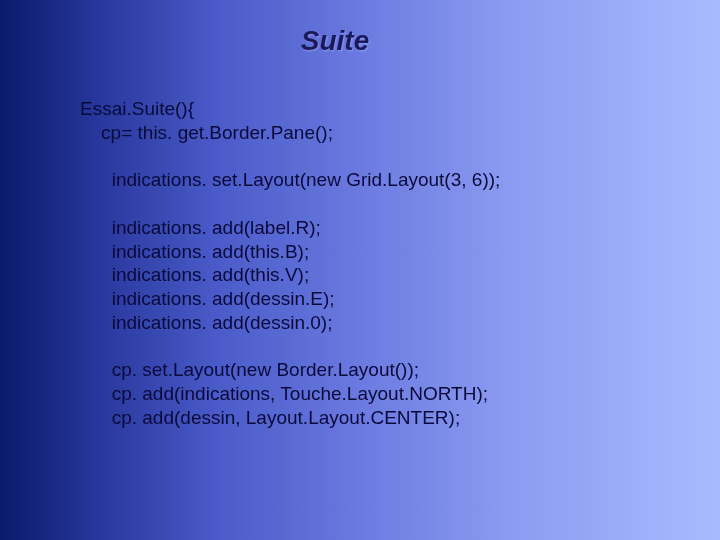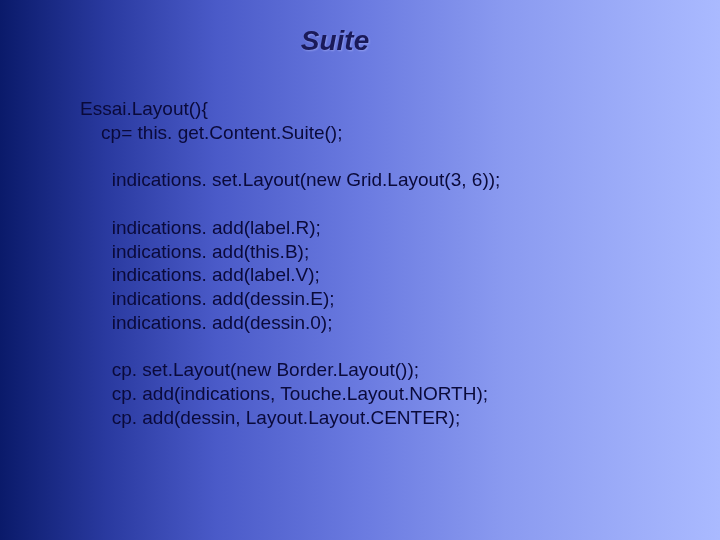--- a/index.html
+++ b/index.html
@@ -36,27 +36,27 @@
     line-height: 1.25;
     color: #0a0a3a;
     white-space: pre;
   }
 </style>
 </head>
 <body>
 
 <div class="slide">
   <h1 class="title">Suite</h1>
-  <div class="code"><span>Essai.Layout(){</span>
-<span>    cp= this. get.Content.Suite();</span>
+  <div class="code"><span>Essai.Suite(){</span>
+<span>    cp= this. get.Border.Pane();</span>
 <span></span>
 <span>      indications. set.Layout(new Grid.Layout(3, 6));</span>
 <span></span>
 <span>      indications. add(label.R);</span>
 <span>      indications. add(this.B);</span>
-<span>      indications. add(label.V);</span>
+<span>      indications. add(this.V);</span>
 <span>      indications. add(dessin.E);</span>
 <span>      indications. add(dessin.0);</span>
 <span></span>
 <span>      cp. set.Layout(new Border.Layout());</span>
 <span>      cp. add(indications, Touche.Layout.NORTH);</span>
 <span>      cp. add(dessin, Layout.Layout.CENTER);</span></div>
 </div>
 
 </body></html>

